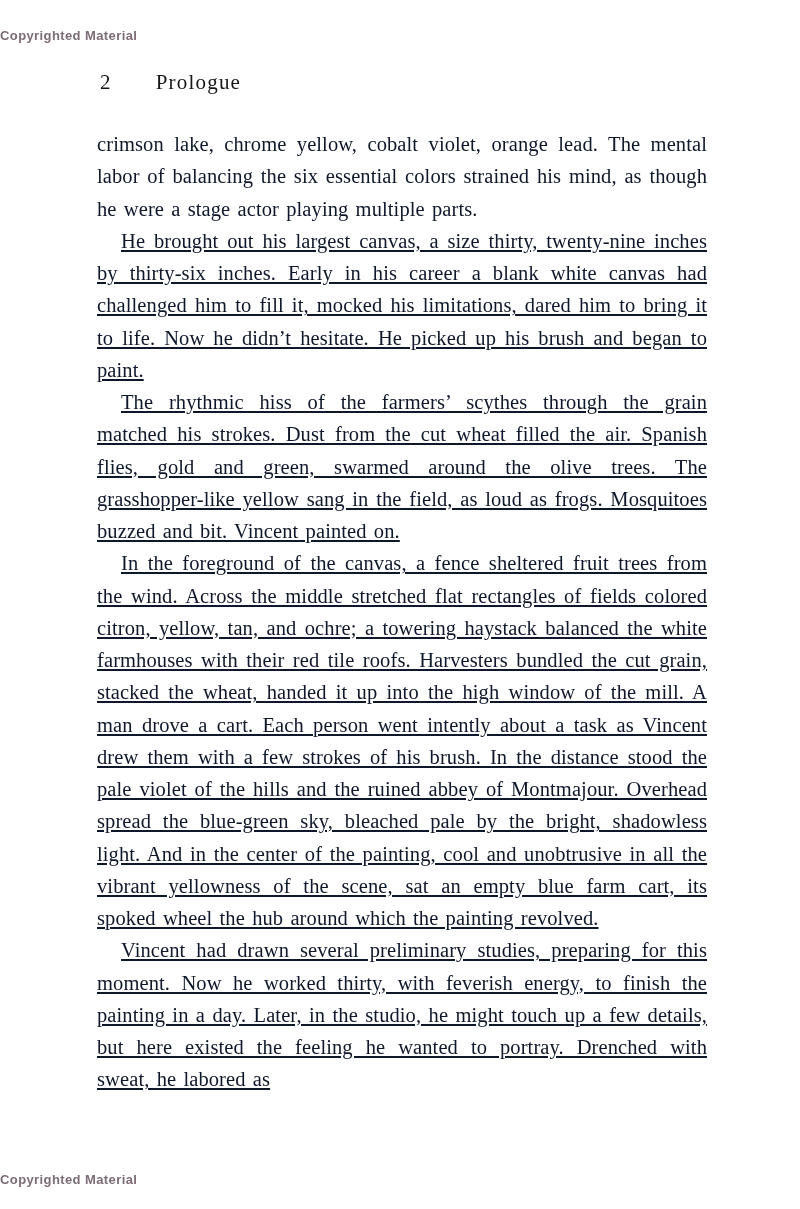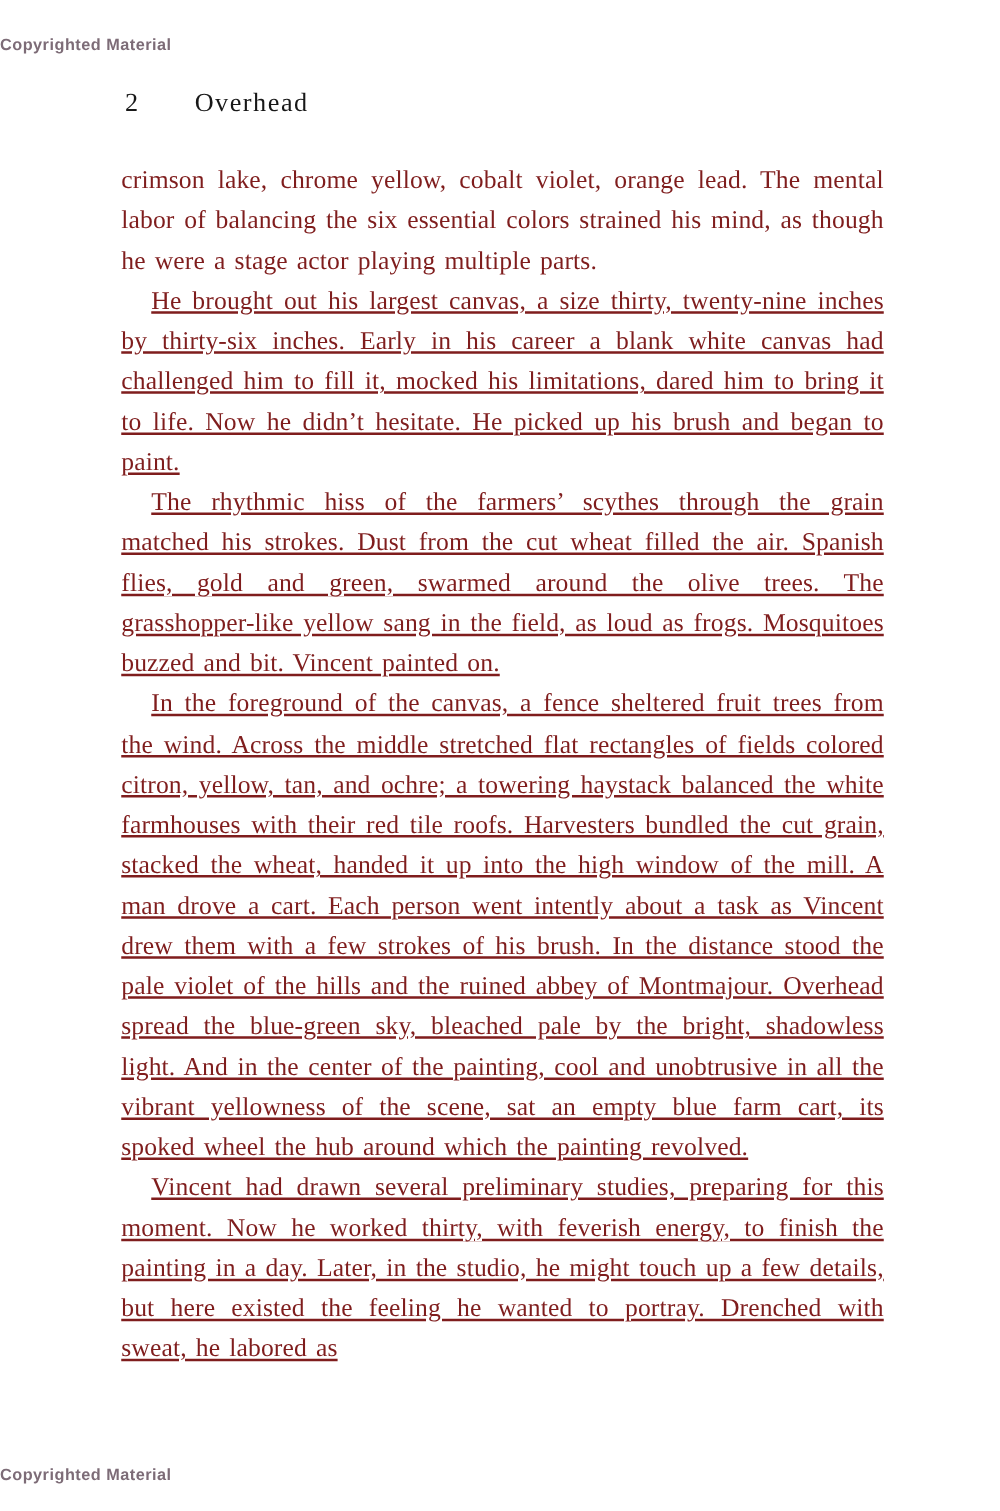--- a/index.html
+++ b/index.html
@@ -41,42 +41,42 @@
     margin-right: 44px;
   }
   .body-text {
     position: absolute;
     left: 97px;
     top: 128px;
     width: 610px;
     font-size: 20.5px;
     line-height: 32.25px;
     text-align: justify;
-    color: #7f1d1d;
+    color: #0f172a;
     word-spacing: 2px;
     letter-spacing: 0.1px;
   }
   .body-text p {
     margin: 0;
     padding: 0;
   }
   .body-text p.indent {
     text-indent: 24px;
     text-decoration: underline;
   }
 </style>
 </head>
 <body>
 
 <div class="page">
 
   <div class="watermark watermark-top">Copyrighted Material</div>
 
   <div class="page-header">
-    <span class="page-num">2</span><span>Overhead</span>
+    <span class="page-num">2</span><span>Prologue</span>
   </div>
 
   <div class="body-text">
     <p>crimson lake, chrome yellow, cobalt violet, orange lead. The mental labor of balancing the six essential colors strained his mind, as though he were a stage actor playing multiple parts.</p>
     <p class="indent">He brought out his largest canvas, a size thirty, twenty-nine inches by thirty-six inches. Early in his career a blank white canvas had challenged him to fill it, mocked his limitations, dared him to bring it to life. Now he didn’t hesitate. He picked up his brush and began to paint.</p>
     <p class="indent">The rhythmic hiss of the farmers’ scythes through the grain matched his strokes. Dust from the cut wheat filled the air. Spanish flies, gold and green, swarmed around the olive trees. The grasshopper-like yellow sang in the field, as loud as frogs. Mosquitoes buzzed and bit. Vincent painted on.</p>
     <p class="indent">In the foreground of the canvas, a fence sheltered fruit trees from the wind. Across the middle stretched flat rectangles of fields colored citron, yellow, tan, and ochre; a towering haystack balanced the white farmhouses with their red tile roofs. Harvesters bundled the cut grain, stacked the wheat, handed it up into the high window of the mill. A man drove a cart. Each person went intently about a task as Vincent drew them with a few strokes of his brush. In the distance stood the pale violet of the hills and the ruined abbey of Montmajour. Overhead spread the blue-green sky, bleached pale by the bright, shadowless light. And in the center of the painting, cool and unobtrusive in all the vibrant yellowness of the scene, sat an empty blue farm cart, its spoked wheel the hub around which the painting revolved.</p>
     <p class="indent">Vincent had drawn several preliminary studies, preparing for this moment. Now he worked thirty, with feverish energy, to finish the painting in a day. Later, in the studio, he might touch up a few details, but here existed the feeling he wanted to portray. Drenched with sweat, he labored as</p>
   </div>
 

